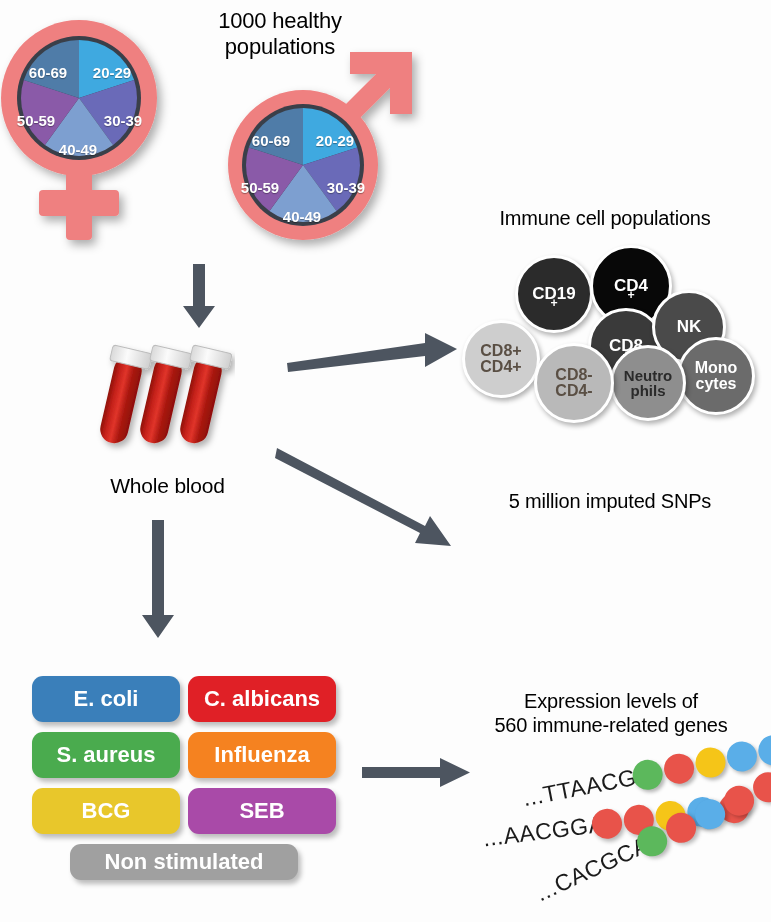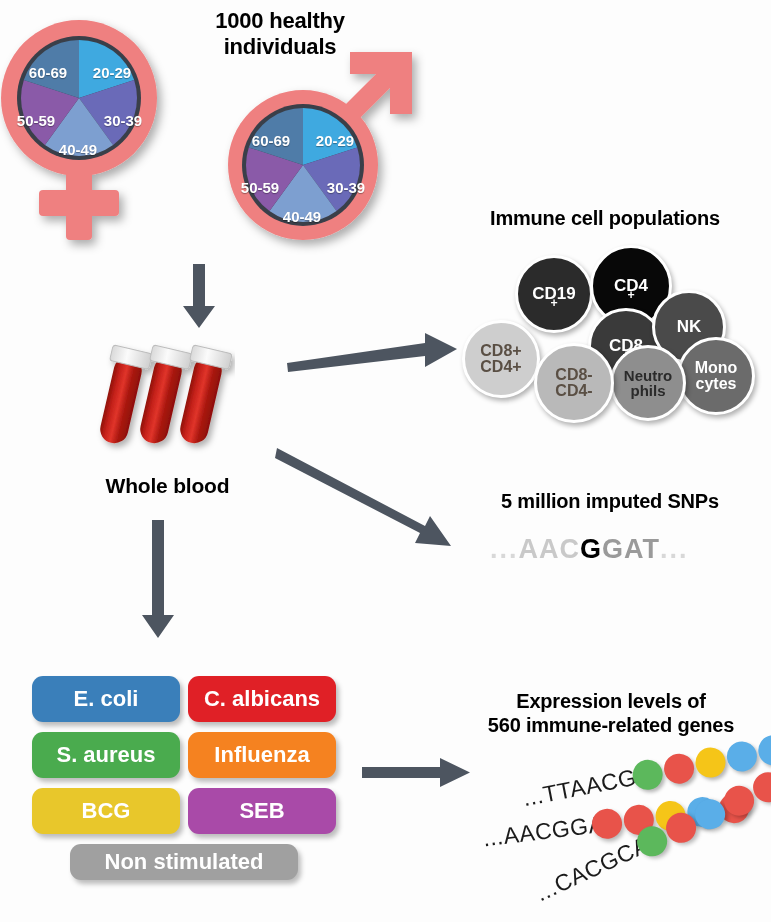--- a/index.html
+++ b/index.html
@@ -3,21 +3,21 @@
 <meta charset="utf-8">
 <style>
   html,body{margin:0;padding:0;background:#ffffff;}
   body{
     width:771px;height:922px;position:relative;overflow:hidden;
     font-family:"Liberation Sans","DejaVu Sans",sans-serif;
     background:#fdfdfd;
   }
   .abs{position:absolute;}
   .ttl{
-    font-weight:bold;color:#000;text-align:center;line-height:1.18;
+    font-weight:normal;color:#000;text-align:center;line-height:1.18;
     letter-spacing:-0.2px;
   }
 
   
   .sym{position:absolute;}
   .sym svg{display:block;overflow:visible;}
   .pie-label{
     position:absolute;color:#ffffff;font-weight:bold;
     white-space:nowrap;text-align:right;
     transform:translate(-50%,-50%);
@@ -71,21 +71,21 @@
     position:absolute;border-radius:50%;top:50%;
     transform:translateY(-50%);
     box-shadow:2px 3px 4px rgba(0,0,0,.28);
   }
 </style>
 </head>
 <body>
 
 <div class="ttl abs" style="left:170px;top:8px;width:220px;font-size:22px;">
   <div>1000 healthy</div>
-  <div>individuals</div>
+  <div>populations</div>
 </div>
 
 <div class="sym" style="left:6px;top:10px;width:190px;height:235px;">
   <svg width="190" height="235" viewBox="0 0 190 235">
     <defs>
       <filter id="sh1" x="-30%" y="-30%" width="170%" height="170%">
         <feDropShadow dx="4" dy="5" stdDeviation="5" flood-color="#000" flood-opacity="0.32"></feDropShadow>
       </filter>
     </defs>
     <g filter="url(#sh1)">
@@ -244,23 +244,20 @@
 
   <div class="cell" style="left:72px;top:98px;width:80px;height:80px;background:#b9b9b9;color:#5a4f44;font-size:16px;flex-direction:column;">
     <span>CD8-</span>
     <span>CD4-</span>
   </div>
 </div>
 
 <div class="ttl abs" style="left:460px;top:490px;width:300px;font-size:20px;">5 million imputed SNPs</div>
 
 <div class="abs" style="left:490px;top:530px;width:250px;height:90px;">
-  <div class="snp-line" style="left:0px;top:4px;font-size:27px;">
-    <span class="snp-dots">...</span><span class="snp-dim">AAC</span><span class="snp-hi">G</span><span class="snp-mid">GAT</span><span class="snp-dots">...</span>
-  </div>
 </div>
 
 <div class="abs" style="left:32px;top:676px;width:320px;height:220px;">
   <div class="pill" style="left:0px;top:0px;width:148px;height:46px;background:#3a7fba;font-size:22px;">E. coli</div>
   <div class="pill" style="left:0px;top:56px;width:148px;height:46px;background:#4aab4e;font-size:22px;">S. aureus</div>
 
   <div class="pill" style="left:156px;top:0px;width:148px;height:46px;background:#e02026;font-size:22px;">C. albicans</div>
   <div class="pill" style="left:156px;top:56px;width:148px;height:46px;background:#f58220;font-size:22px;">Influenza</div>
 
   <div class="pill" style="left:0px;top:112px;width:148px;height:46px;background:#e8c72b;font-size:22px;">BCG</div>

